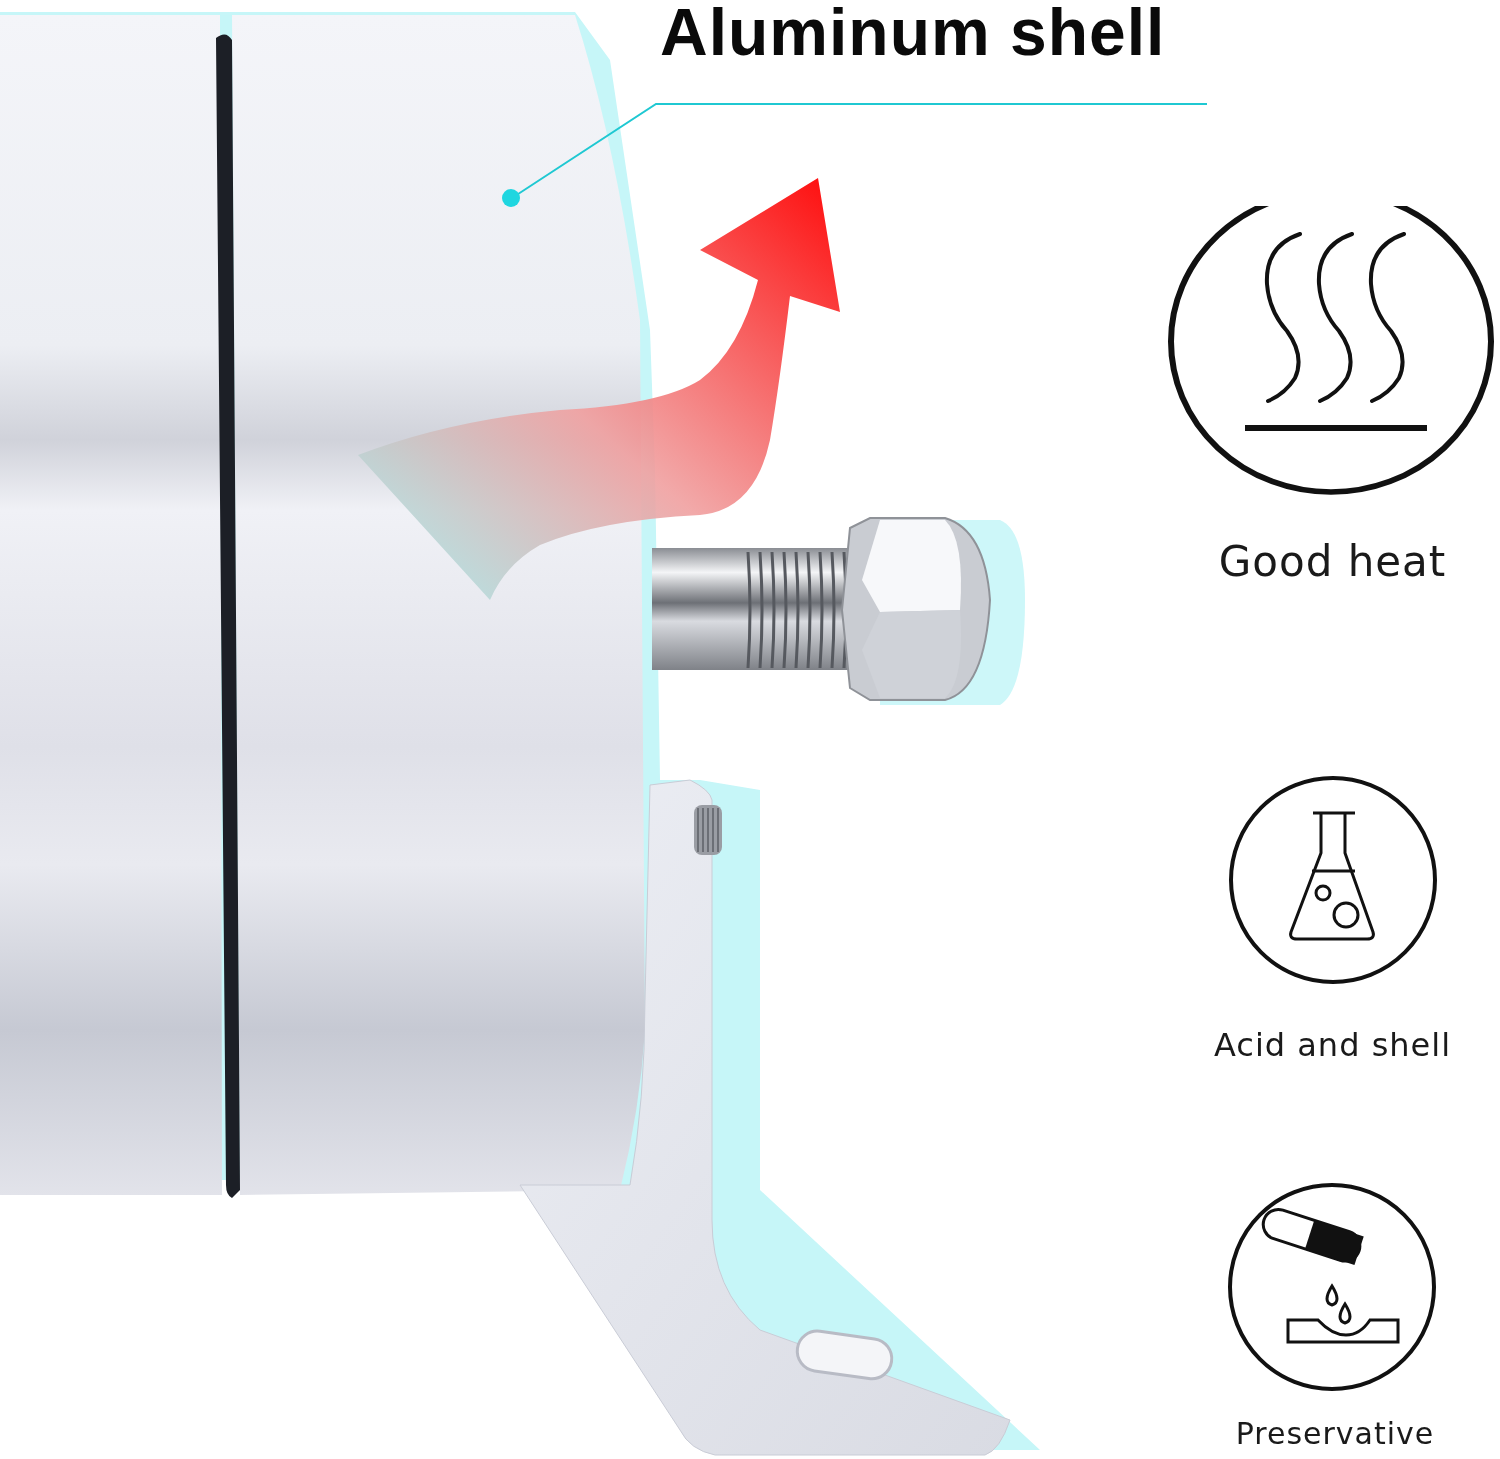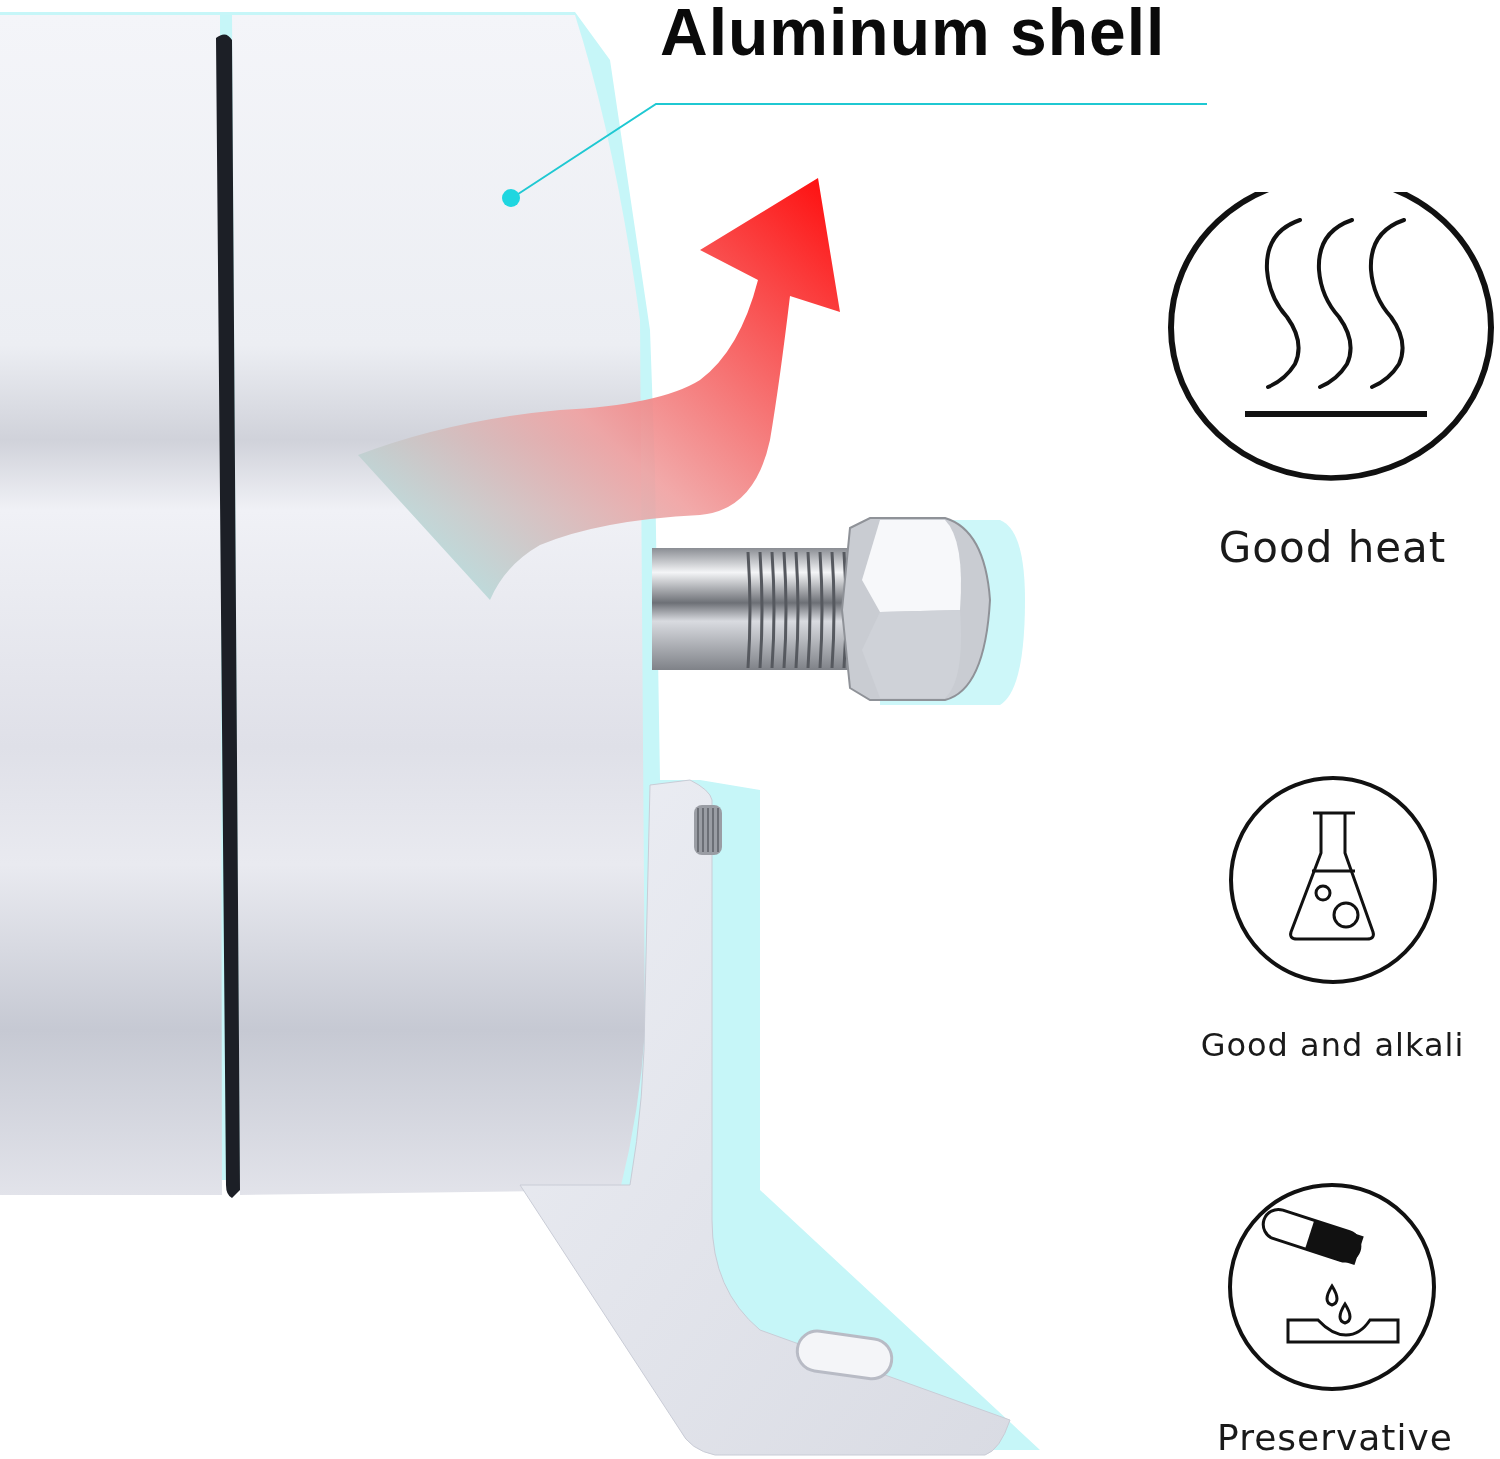--- a/index.html
+++ b/index.html
@@ -3,26 +3,26 @@
 <meta charset="utf-8">
 <style>
   html, body { margin: 0; padding: 0; background: #ffffff; }
   body { width: 1500px; height: 1459px; position: relative; overflow: hidden;
          font-family: "Liberation Sans", "DejaVu Sans", sans-serif; }
   .scene { position: absolute; left: 0; top: 0; width: 1292px; height: 1459px; }
   .headline { position: absolute; left: 660px; top: -6px; font-size: 66px; font-weight: bold;
               color: #0a0a0a; letter-spacing: 1px; font-family: "Liberation Sans", sans-serif; white-space: nowrap; }
   .feature { position: absolute; text-align: center; color: #1a1a1a; }
   .feature .label { font-family: "DejaVu Sans", sans-serif; line-height: 1.25; }
-  .f1 { left: 1165px; top: 192px; width: 335px; }
+  .f1 { left: 1165px; top: 206px; width: 335px; }
   .f1 .label { font-size: 42px; margin-top: 30px; letter-spacing: 1px; }
   .f2 { left: 1195px; top: 775px; width: 275px; }
   .f2 .label { font-size: 32px; margin-top: 40px; letter-spacing: 1px; }
   .f3 { left: 1200px; top: 1180px; width: 270px; }
-  .f3 .label { font-size: 36px; margin-top: 20px; letter-spacing: 1px; }
+  .f3 .label { font-size: 30px; margin-top: 20px; letter-spacing: 1px; }
   svg { display: block; }
 </style>
 </head>
 <body>
 
 <div class="scene">
 
   <svg width="1500" height="1459" viewBox="0 0 1500 1459" style="position:absolute;left:0;top:0;">
     <defs>
       <linearGradient id="shellGrad" x1="0" y1="0" x2="0" y2="1">
@@ -121,21 +121,21 @@
       <circle cx="138" cy="105" r="102" fill="none" stroke="#111" stroke-width="4"></circle>
       <g fill="none" stroke="#111" stroke-width="3" stroke-linejoin="round">
         <line x1="118" y1="38" x2="160" y2="38"></line>
         <path d="M126 38 L126 78 L96 157 Q94 164 102 164 L172 164 Q180 164 178 157 L150 78 L150 38"></path>
         <line x1="117" y1="96" x2="160" y2="96"></line>
         <circle cx="128" cy="118" r="7"></circle>
         <circle cx="151" cy="140" r="12"></circle>
       </g>
     </svg>
     <div class="label">
-      <div>Good and alkali</div>
+      <div>Acid and shell</div>
     </div>
   </div>
 
   <div class="feature f3">
     <svg width="270" height="215" viewBox="0 0 270 215" style="margin:0 auto;">
       <circle cx="132" cy="107" r="102" fill="none" stroke="#111" stroke-width="4"></circle>
       <g transform="rotate(18 110 60)">
         <rect x="60" y="40" width="100" height="30" rx="15" fill="none" stroke="#111" stroke-width="3"></rect>
         <rect x="108" y="40" width="52" height="30" fill="#111"></rect>
       </g>

